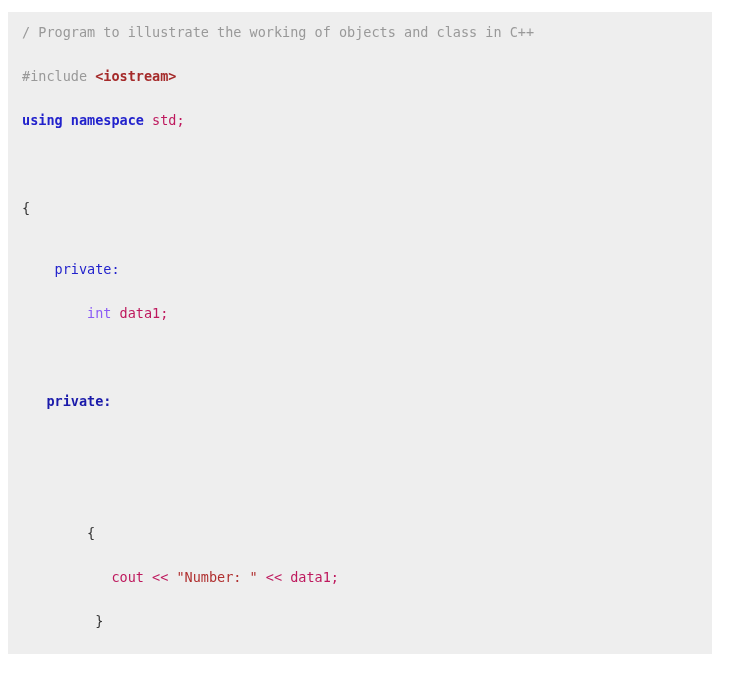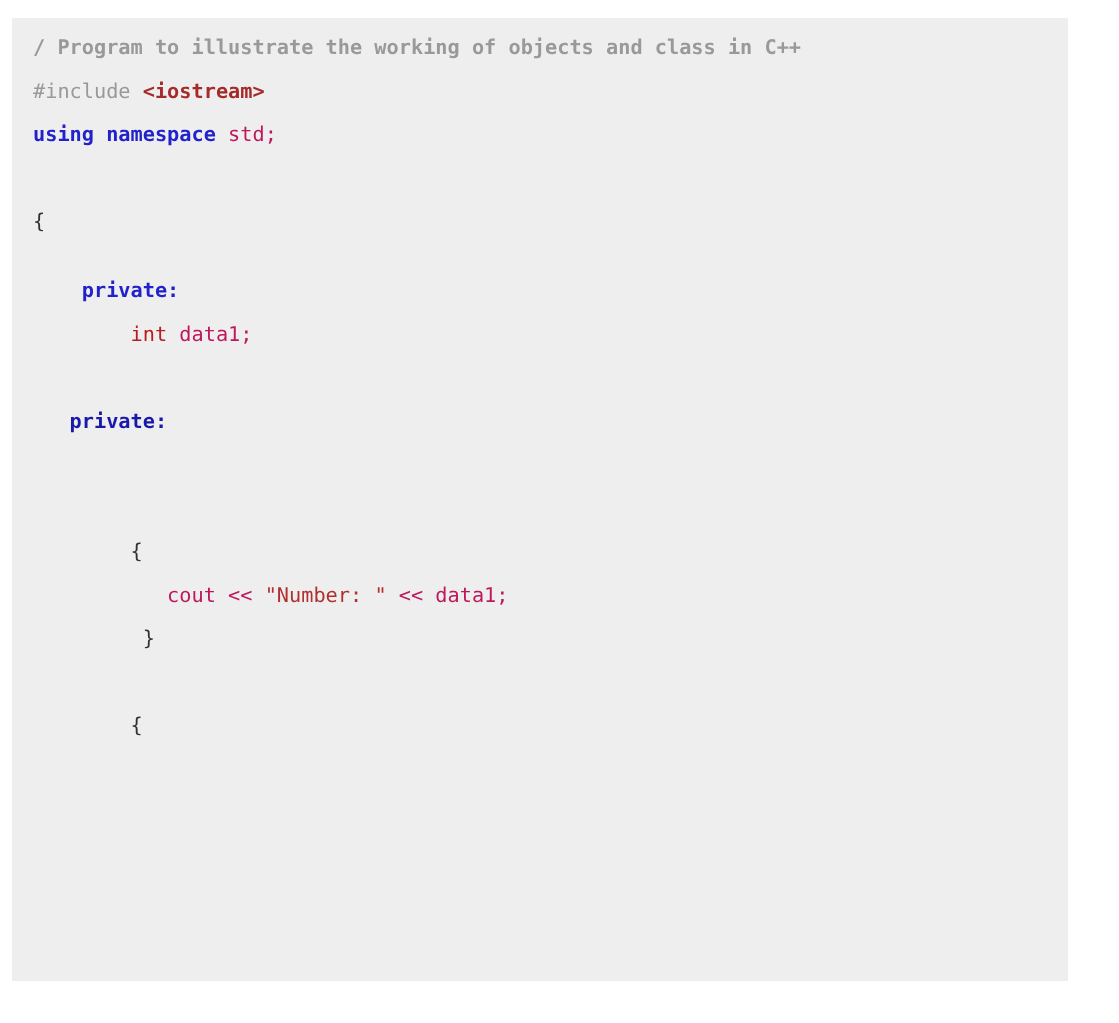--- a/index.html
+++ b/index.html
@@ -27,30 +27,30 @@
   }
 
   .code-line {
     font-family: "DejaVu Sans Mono", "Liberation Mono", monospace;
     font-size: 13.5px;
     line-height: 17px;
     white-space: pre;
     color: #333333;
     height: 17px;
   }
-  .gap-md  { margin-top: 12px; }
-  .gap-none { margin-top: 0; font-weight: bold; }
+  .gap-md  { margin-top: 27px; }
+  .gap-none { margin-top: 0; }
 
   
   .tok-comment { color: #999999; }
   .tok-pre     { color: #999999; }
   .tok-string  { color: #a52a2a; font-weight: bold; }
   .tok-str     { color: #b03030; }
   .tok-kw      { color: #2222cc; font-weight: bold; }
-  .tok-type    { color: #b91c1c; }
+  .tok-type    { color: #8b5cf6; }
   .tok-acc     { color: #2222cc; }
   .tok-acc-b   { color: #1a1aaa; font-weight: bold; }
   .tok-cls     { color: #4a9bb5; }
   .tok-plain   { color: #be185d; }
   .tok-punct   { color: #333333; }
 </style>
 </head>
 <body>
 
 <div id="code-block">

